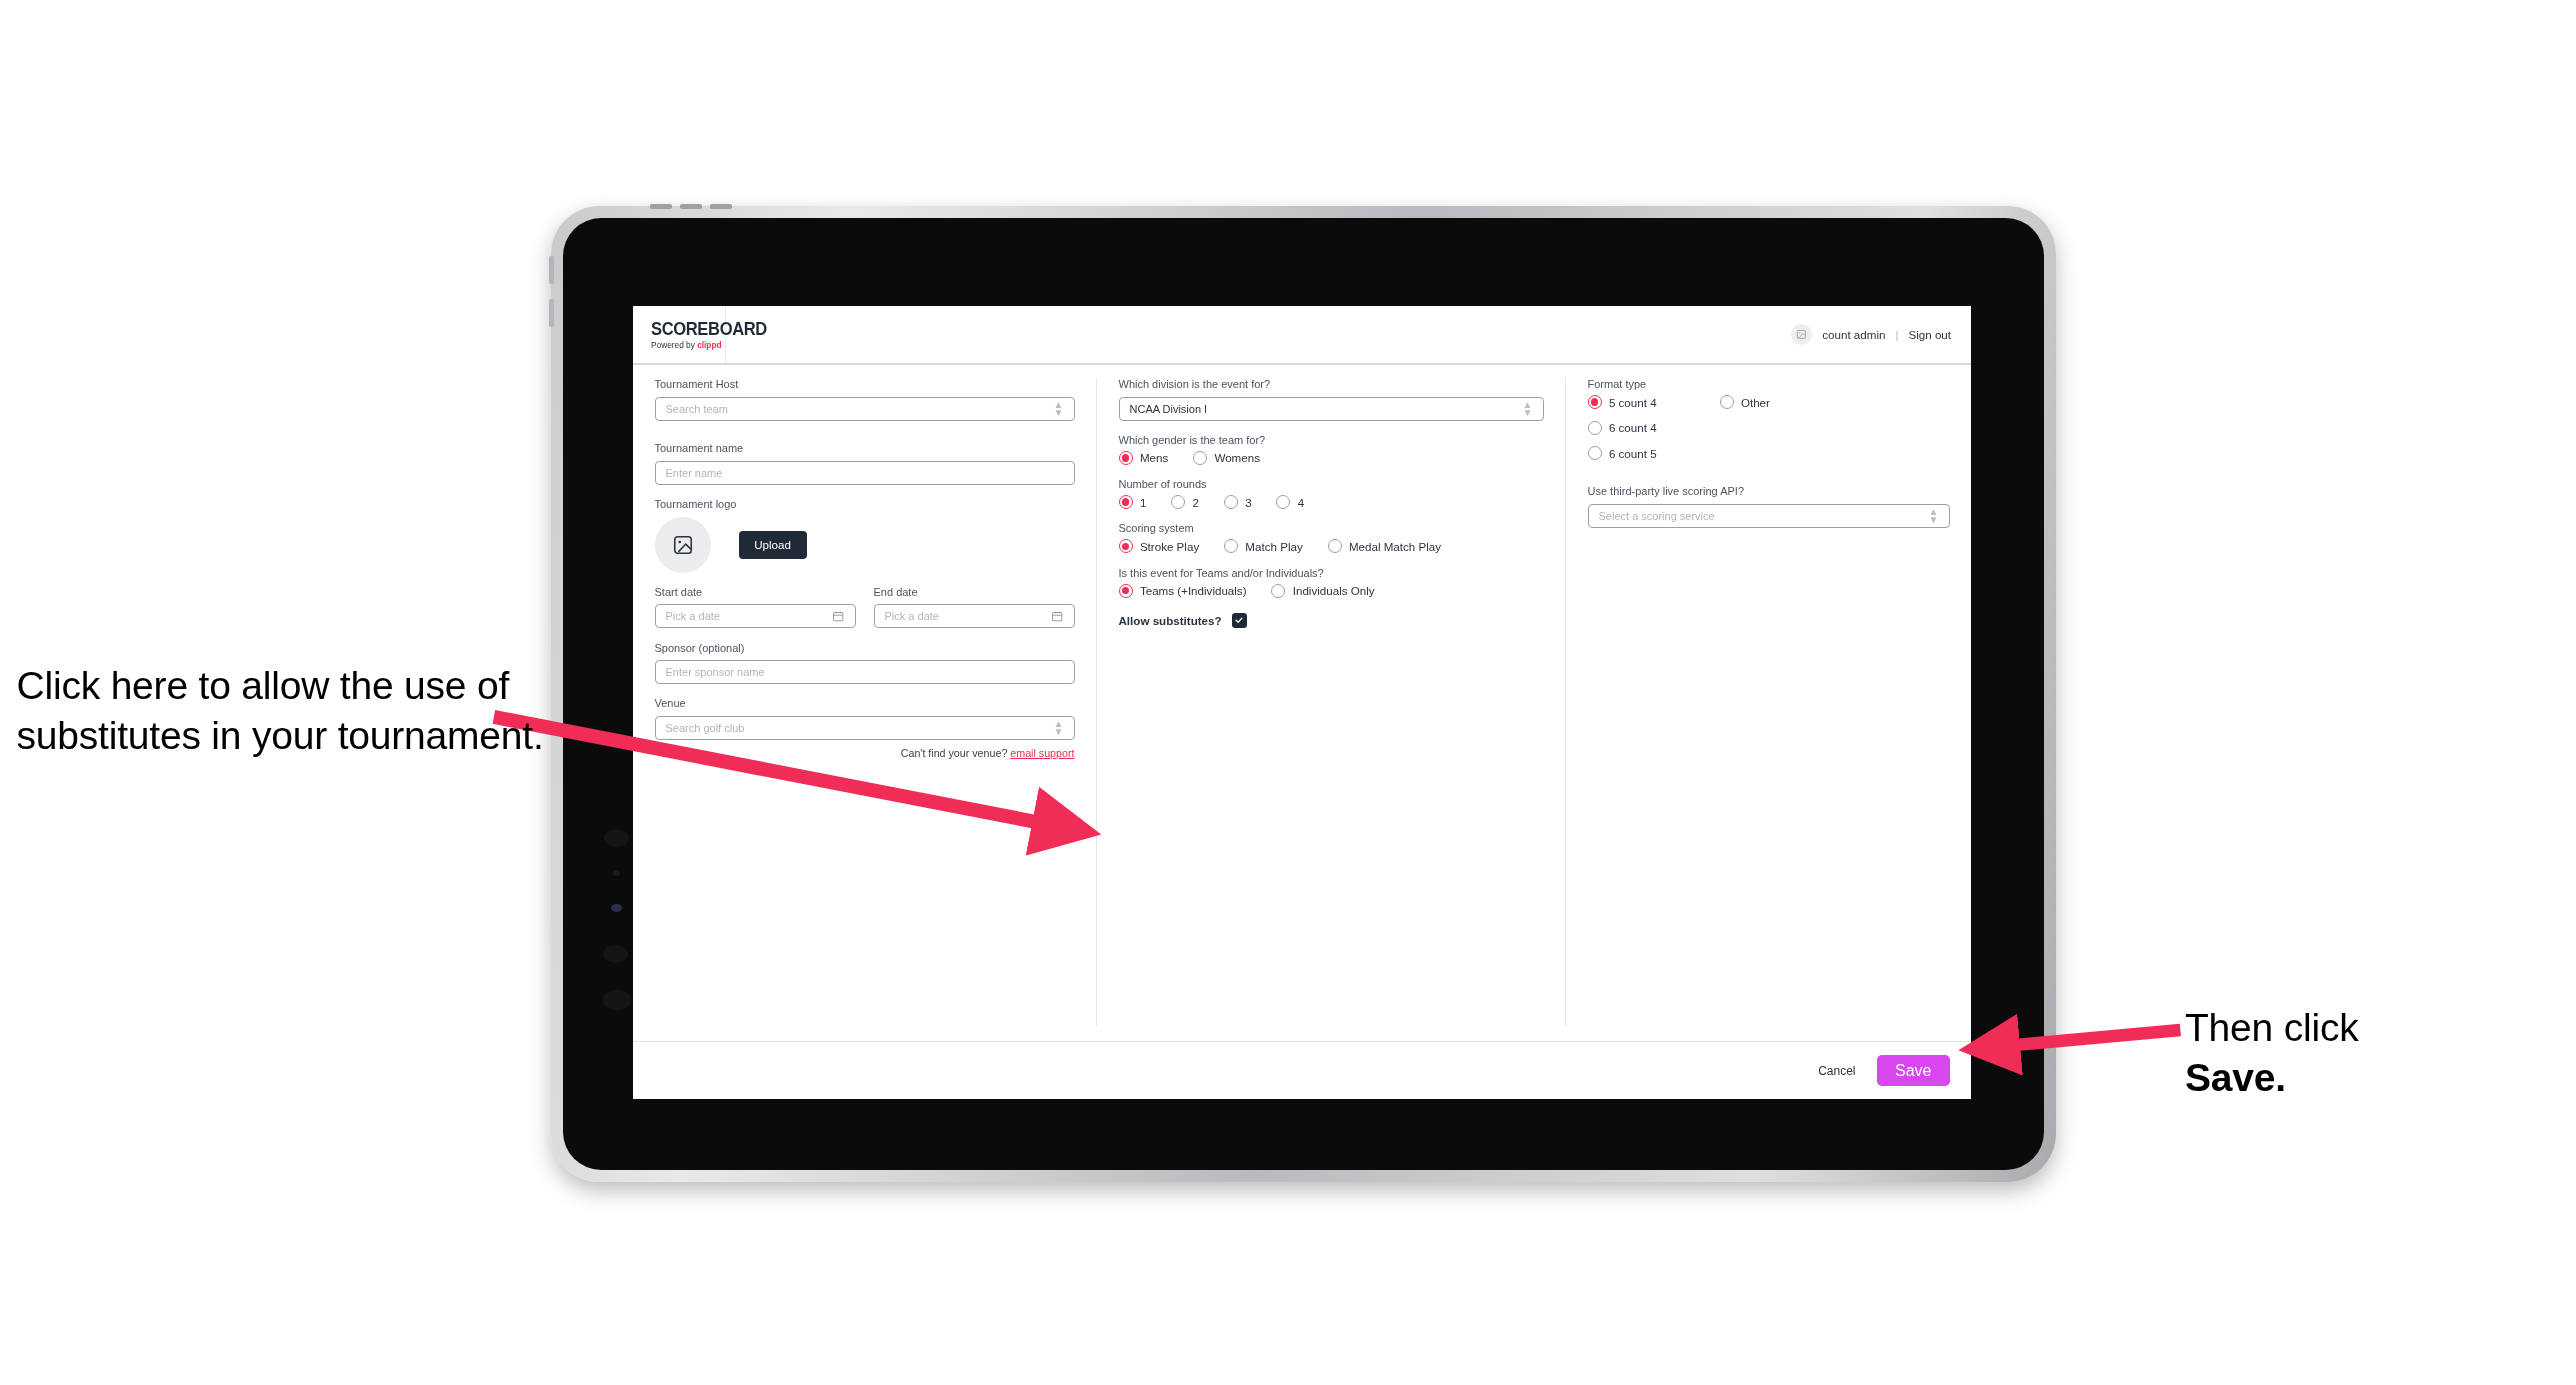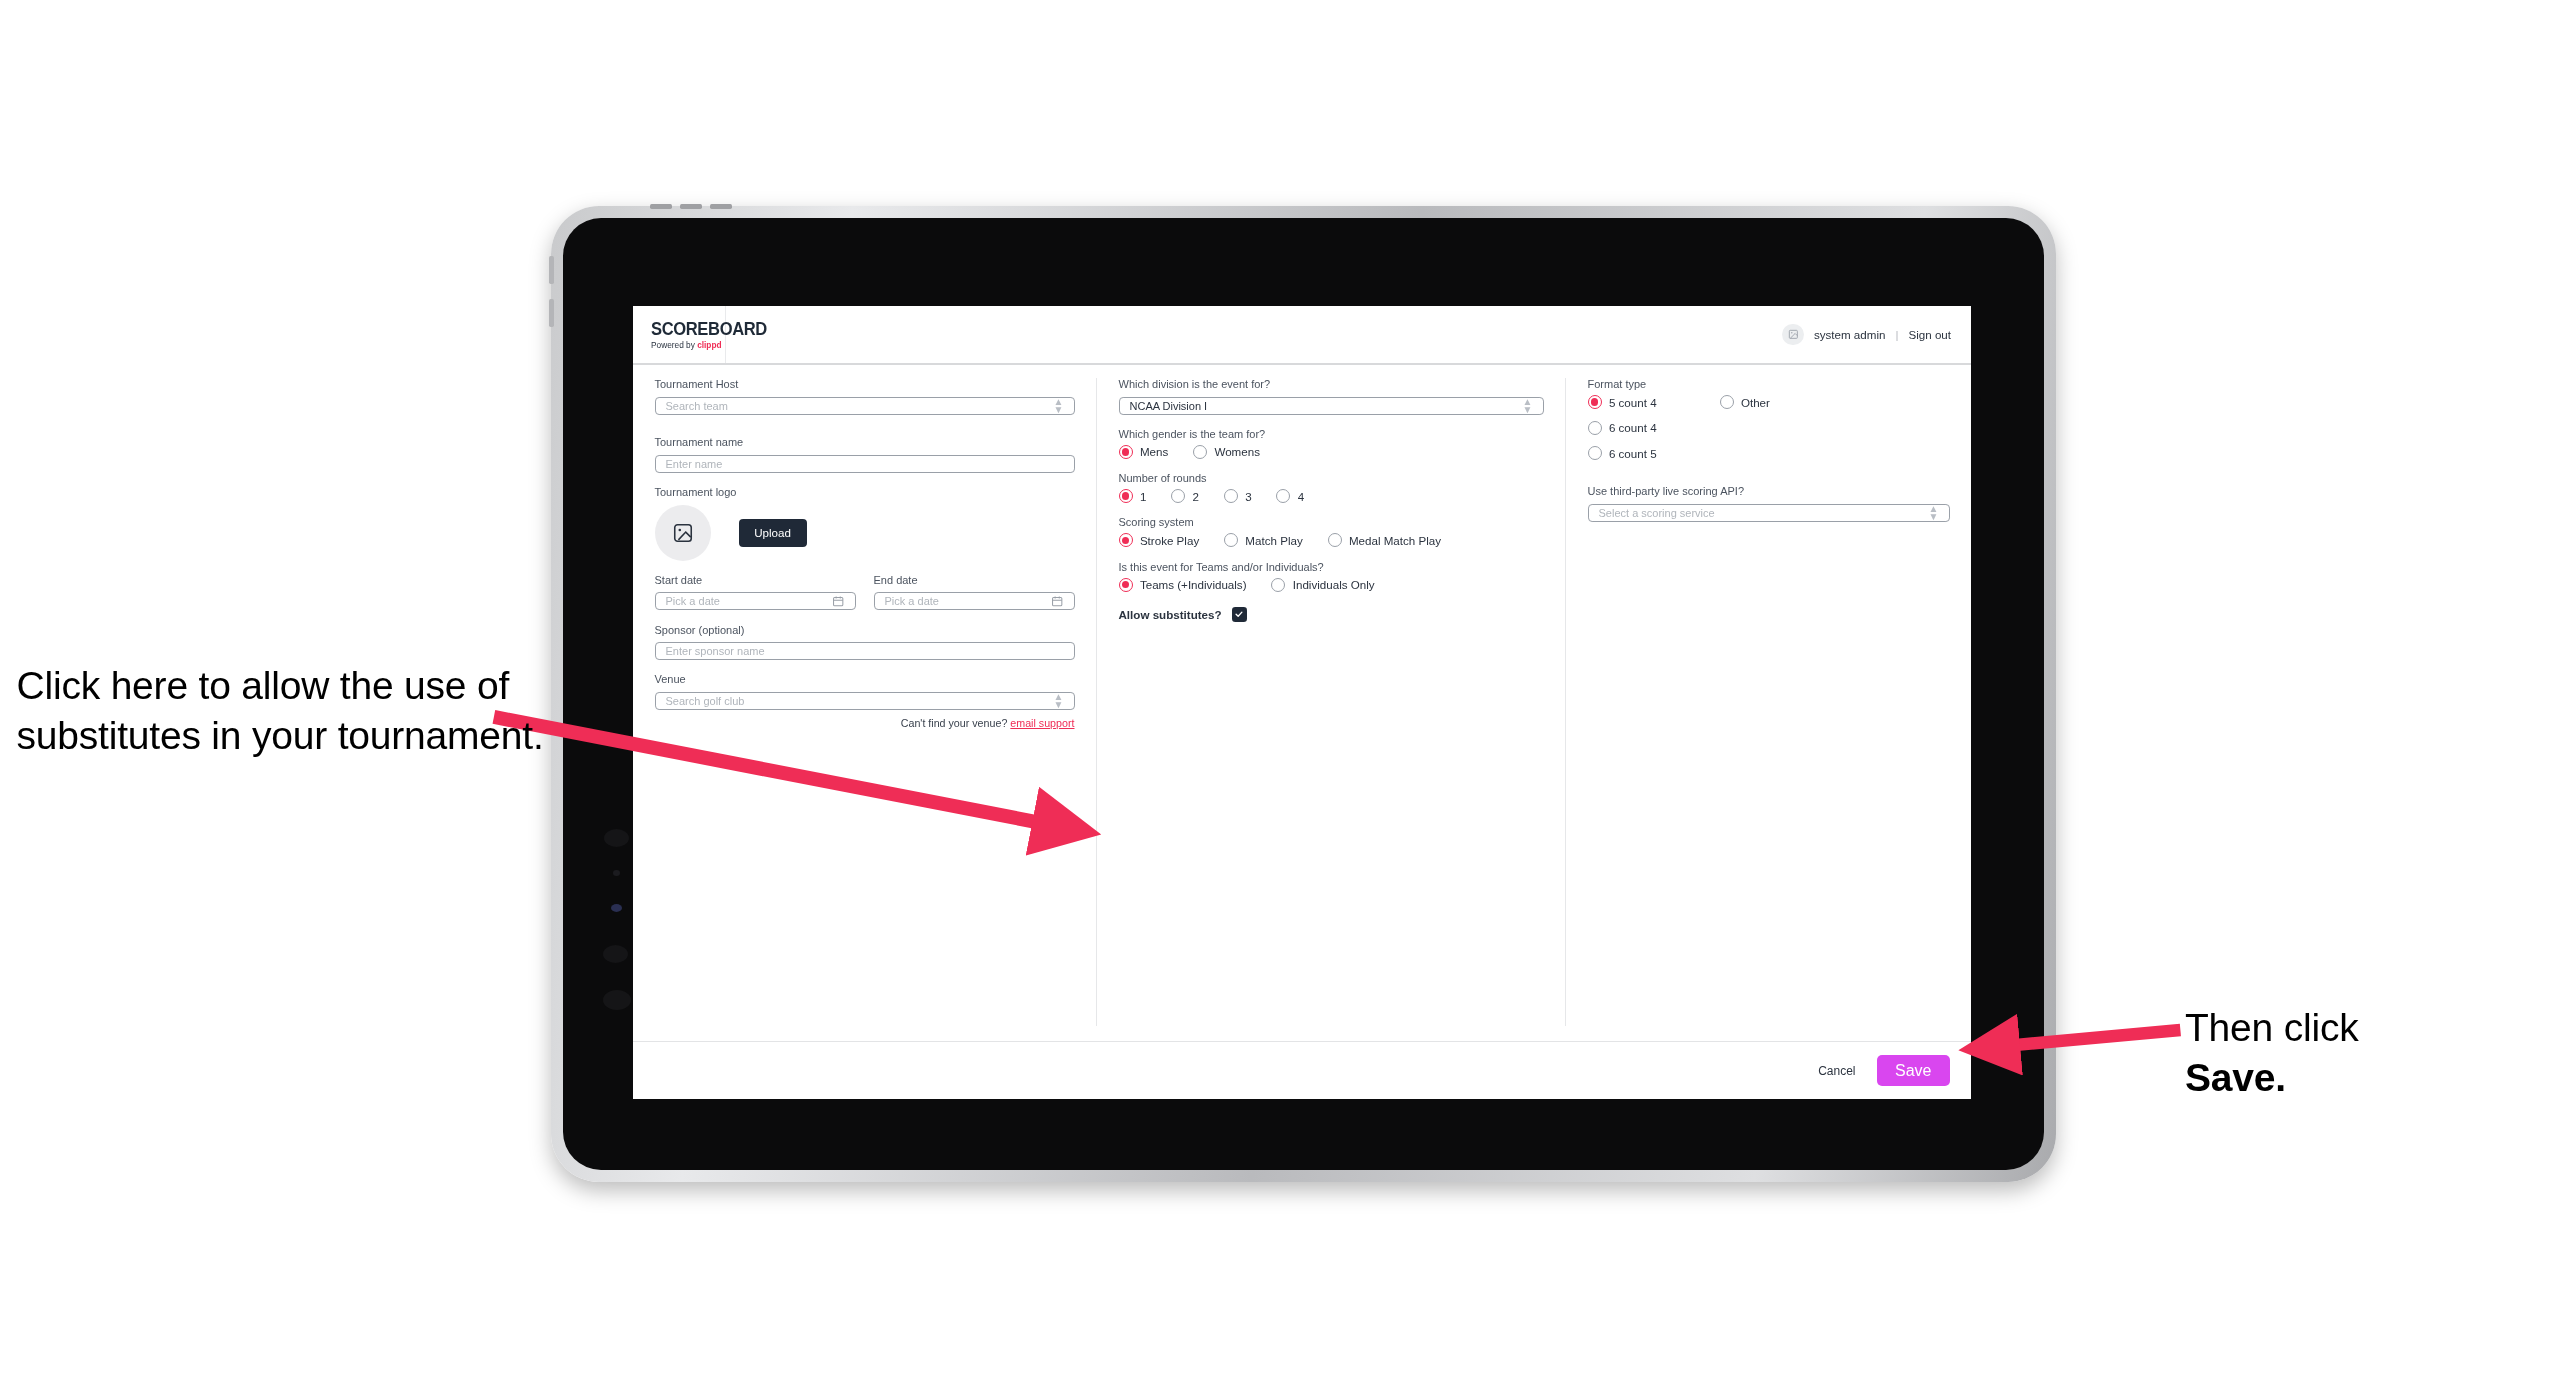--- a/index.html
+++ b/index.html
@@ -104,21 +104,21 @@
   .col-1 { width: 463px; }
   .col-2 { width: 469px; border-left:0.8px solid #e6e7e9; }
   .col-3 { width: 406px; border-left:0.8px solid #e6e7e9; }
 
   .field-label { font-size:11px; color:#4b535f; margin-bottom:6.6px; }
   .field-label.tight { margin-bottom:5px; }
   .gap-lg { height: 21.5px; }
   .gap-md { height: 13.2px; }
 
   .input {
-    height: 18px; border:0.8px solid #9aa0a8; border-radius:4.1px;
+    height: 24px; border:0.8px solid #9aa0a8; border-radius:4.1px;
     background:#fff; display:flex; align-items:center;
     padding: 0 10px; font-size:11px; color:#b0b5bb;
     position:relative; cursor:text;text-align:right;
   }
   .input.value { color:#2b333f; }
   .input .stepper {
     margin-left:auto; color:#b9bec5; font-size:10px; line-height:.8;
     display:flex; flex-direction:column; align-items:center;
   }
   .input .cal { margin-left:auto; color:#9aa0a8; display:flex; }
@@ -226,21 +226,21 @@
         <div class="brand-sub"><span>Powered by </span><b>clippd</b></div>
       </div>
       <div class="nav-right">
         <div class="avatar">
           <svg viewBox="0 0 24 24" fill="none" stroke="#9aa0a8" stroke-width="2">
             <rect x="3" y="3" width="18" height="18" rx="2"></rect>
               <circle cx="8.5" cy="8.5" r="1.5" fill="#9aa0a8" stroke="none"></circle>
               <path d="M21 15l-5-5L5 21"></path>
           </svg>
         </div>
-        <div class="nav-user">system admin</div>
+        <div class="nav-user">count admin</div>
         <div class="nav-sep">|</div>
         <div class="nav-signout">Sign out</div>
       </div>
     </div>
 
 
     <div class="cols">
 
       <div class="col col-1">
         <div class="field-label">Tournament Host</div>

